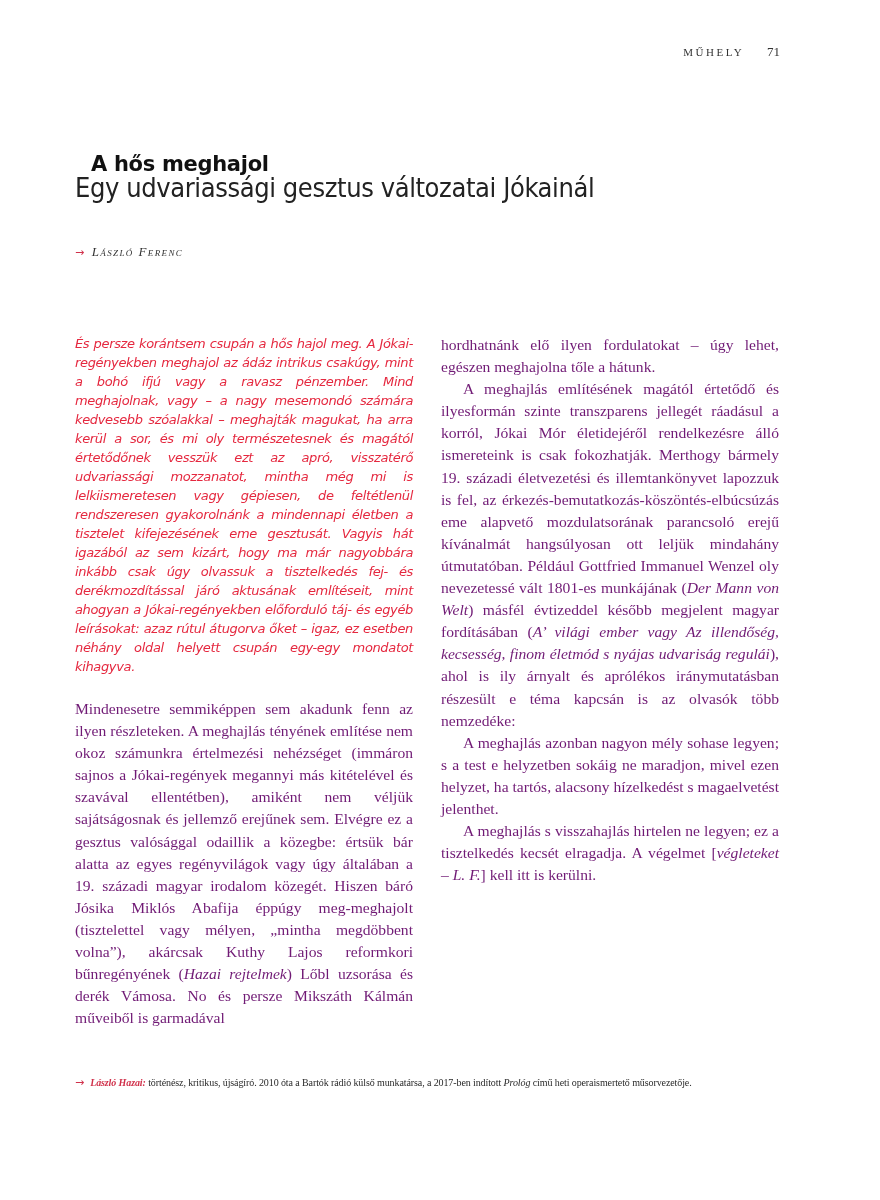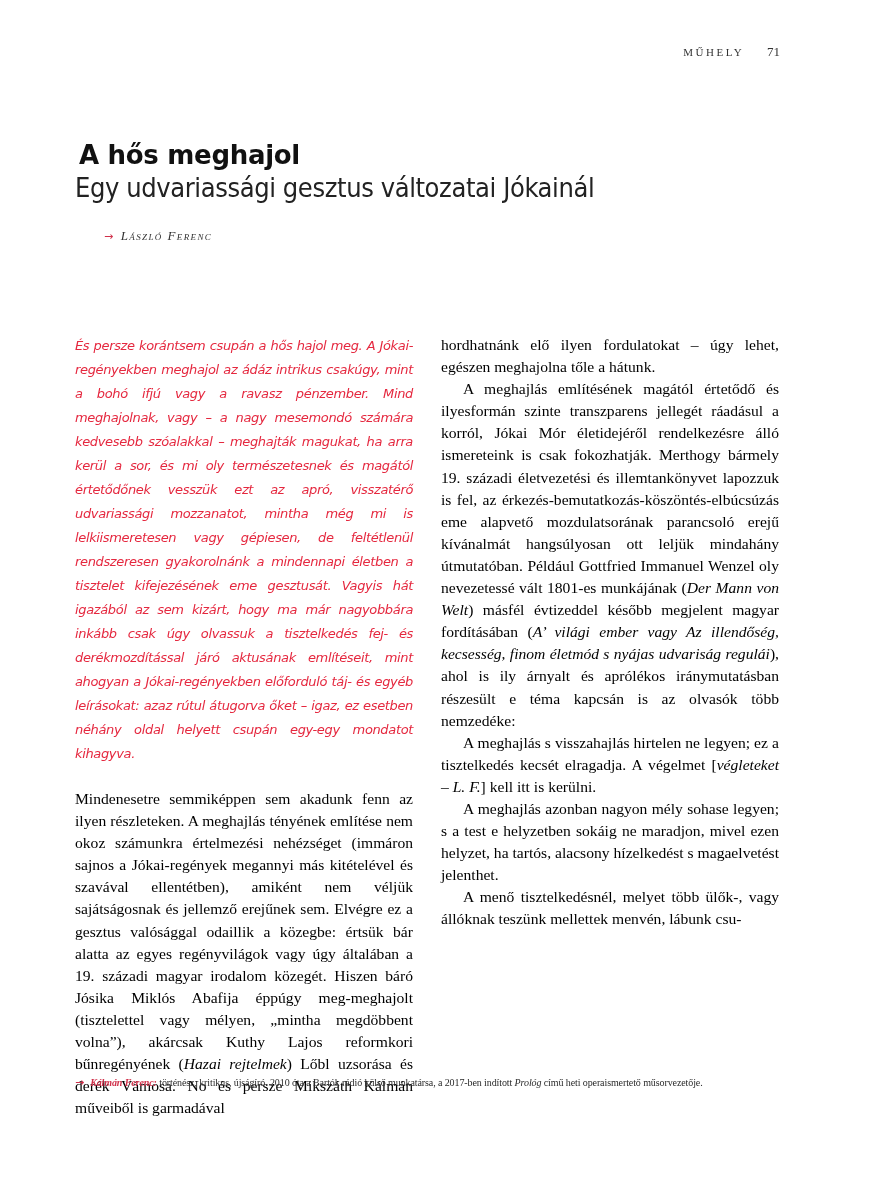--- a/index.html
+++ b/index.html
@@ -1,29 +1,29 @@
 <!DOCTYPE html>
 <html><head>
 <meta charset="utf-8">
 <style>
   html, body { margin: 0; padding: 0; background: #ffffff; }
   body { width: 880px; height: 1200px; position: relative; overflow: hidden; color: #1c1c1c; }
   .running-head { position: absolute; top: 44px; right: 100px; font-family: "Liberation Serif", serif; font-size: 11px; }
   .running-head .section { letter-spacing: 2.5px; margin-right: 20px; color: #333; }
   .running-head .pageno { font-size: 13px; color: #333; position: relative; top: 0; }
-  .title { position: absolute; left: 75px; top: 136px; margin: 4px; font-family: "DejaVu Sans", sans-serif; font-weight: bold; font-size: 26px; letter-spacing: -0.3px; color: #111; }
+  .title { position: absolute; left: 75px; top: 136px; margin: 16px; font-family: "DejaVu Sans", sans-serif; font-weight: bold; font-size: 21px; letter-spacing: -0.3px; color: #111; }
   .subtitle { position: absolute; left: 75px; top: 172px; margin: 0; font-family: "DejaVu Sans", sans-serif; font-weight: normal; font-size: 27px; letter-spacing: -0.4px; color: #222; font-stretch: condensed; }
-  .byline { position: absolute; left: 75px; top: 228px; font-family: "Liberation Serif", serif; font-style: italic; font-size: 13px; letter-spacing: 1.4px; color: #333; margin-left: 29px; }
+  .byline { position: absolute; left: 75px; top: 244px; font-family: "Liberation Serif", serif; font-style: italic; font-size: 13px; letter-spacing: 1.4px; color: #333; }
   .arrow { color: #d0304a; font-style: normal; margin-right: 6px; font-family: "DejaVu Sans", sans-serif; font-size: 11px; }
   .byline .name-caps { font-variant: small-caps; }
   .col { position: absolute; width: 338px; }
   .col-left { left: 75px; top: 334px; }
   .col-right { left: 441px; top: 334px; }
-  .lead { font-family: "DejaVu Sans", sans-serif; font-style: italic; font-size: 13px; line-height: 24px; color: #e5283f; text-align: justify; margin: 0 0 22px 0; letter-spacing: -0.35px; word-spacing: -0.5px; }
-  .body-p { font-family: "Liberation Serif", serif; font-size: 15.6px; line-height: 22.1px; text-align: justify; margin: 0; color: #000000; hyphens: manual; }
+  .lead { font-family: "DejaVu Sans", sans-serif; font-style: italic; font-size: 13px; line-height: 19px; color: #e5283f; text-align: justify; margin: 0 0 22px 0; letter-spacing: -0.35px; word-spacing: -0.5px; }
+  .body-p { font-family: "Liberation Serif", serif; font-size: 15.6px; line-height: 22.1px; text-align: justify; margin: 0; color: #701a75; hyphens: manual; }
   .body-p.indent { text-indent: 22px; }
   .footnote { position: absolute; left: 75px; top: 1076px; width: 730px; font-family: "Liberation Serif", serif; font-size: 10px; color: #2a2a2a; white-space: nowrap; letter-spacing: -0.1px; }
   .footnote .fn-name { color: #d0304a; font-style: italic; font-weight: bold; }
   em { font-style: italic; }
 </style>
 </head>
 <body>
 
 <div class="running-head">
   <span class="section">MŰHELY</span>
@@ -38,20 +38,19 @@
 </div>
 
 <div class="col col-left">
   <p class="lead">És persze korántsem csupán a hős hajol meg. A Jókai-regényekben meghajol az ádáz intrikus csakúgy, mint a bohó ifjú vagy a ravasz pénzember. Mind meghajolnak, vagy – a nagy mesemondó számára kedvesebb szóalakkal – meghajták magukat, ha arra kerül a sor, és mi oly természetesnek és magától értetődőnek vesszük ezt az apró, visszatérő udvariassági mozzanatot, mintha még mi is lelkiismeretesen vagy gépiesen, de feltétlenül rendszeresen gyakorolnánk a mindennapi életben a tisztelet kifejezésének eme gesztusát. Vagyis hát igazából az sem kizárt, hogy ma már nagyobbára inkább csak úgy olvassuk a tisztelkedés fej- és derékmozdítással járó aktusának említéseit, mint ahogyan a Jókai-regényekben előforduló táj- és egyéb leírásokat: azaz rútul átugorva őket – igaz, ez esetben néhány oldal helyett csupán egy-egy mondatot kihagyva.</p>
   <p class="body-p"><span>Mindenesetre semmiképpen sem akadunk fenn az ilyen részleteken. A meghajlás tényének említése nem okoz számunkra értelmezési nehézséget (immáron sajnos a Jókai-regények megannyi más kitételével és szavával ellentétben), amiként nem véljük sajátságosnak és jellemző erejűnek sem. Elvégre ez a gesztus valósággal odaillik a közegbe: értsük bár alatta az egyes regényvilágok vagy úgy általában a 19. századi magyar irodalom közegét. Hiszen báró Jósika Miklós Abafija éppúgy meg-meghajolt (tisztelettel vagy mélyen, „mintha megdöbbent volna”), akárcsak Kuthy Lajos reformkori bűnregényének (</span><em>Hazai rejtelmek</em><span>) Lőbl uzsorása és derék Vámosa. No és persze Mikszáth Kálmán műveiből is garmadával</span></p>
 </div>
 
 <div class="col col-right">
   <p class="body-p">hordhatnánk elő ilyen fordulatokat – úgy lehet, egészen meghajolna tőle a hátunk.</p>
   <p class="body-p indent"><span>A meghajlás említésének magától értetődő és ilyesformán szinte transzparens jellegét ráadásul a korról, Jókai Mór életidejéről rendelkezésre álló ismereteink is csak fokozhatják. Merthogy bármely 19. századi életvezetési és illemtankönyvet lapozzuk is fel, az érkezés-bemutatkozás-köszöntés-elbúcsúzás eme alapvető mozdulatsorának parancsoló erejű kívánalmát hangsúlyosan ott leljük mindahány útmutatóban. Például Gottfried Immanuel Wenzel oly nevezetessé vált 1801-es munkájának (</span><em>Der Mann von Welt</em><span>) másfél évtizeddel később megjelent magyar fordításában (</span><em>A’ világi ember vagy Az illendőség, kecsesség, finom életmód s nyájas udvariság regulái</em><span>), ahol is ily árnyalt és aprólékos iránymutatásban részesült e téma kapcsán is az olvasók több nemzedéke:</span></p>
+  <p class="body-p indent">A meghajlás azonban nagyon mély sohase legyen; s a test e helyzetben sokáig ne maradjon, mivel ezen helyzet, ha tartós, alacsony hízelkedést s magaelvetést jelenthet.</p>
   <p class="body-p indent"><span>A meghajlás s visszahajlás hirtelen ne legyen; ez a tisztelkedés kecsét elragadja. A végelmet [</span><em>végleteket – L. F.</em><span>] kell itt is kerülni.</span></p>
-  <p class="body-p indent">A meghajlás azonban nagyon mély sohase legyen; s a test e helyzetben sokáig ne maradjon, mivel ezen helyzet, ha tartós, alacsony hízelkedést s magaelvetést jelenthet.</p>
-  <p class="body-p indent">A menő tisztelkedésnél, melyet több ülők-, vagy állóknak teszünk mellettek menvén, lábunk csu-</p>
 </div>
 
 <div class="footnote">
-  <span class="arrow">→</span><span class="fn-name">Kálmán Ferenc:</span><span> történész, kritikus, újságíró. 2010 óta a Bartók rádió külső munkatársa, a 2017-ben indított </span><em>Prológ</em><span> című heti operaismertető műsorvezetője.</span>
+  <span class="arrow">→</span><span class="fn-name">László Hazai:</span><span> történész, kritikus, újságíró. 2010 óta a Bartók rádió külső munkatársa, a 2017-ben indított </span><em>Prológ</em><span> című heti operaismertető műsorvezetője.</span>
 </div>
 
 </body></html>

